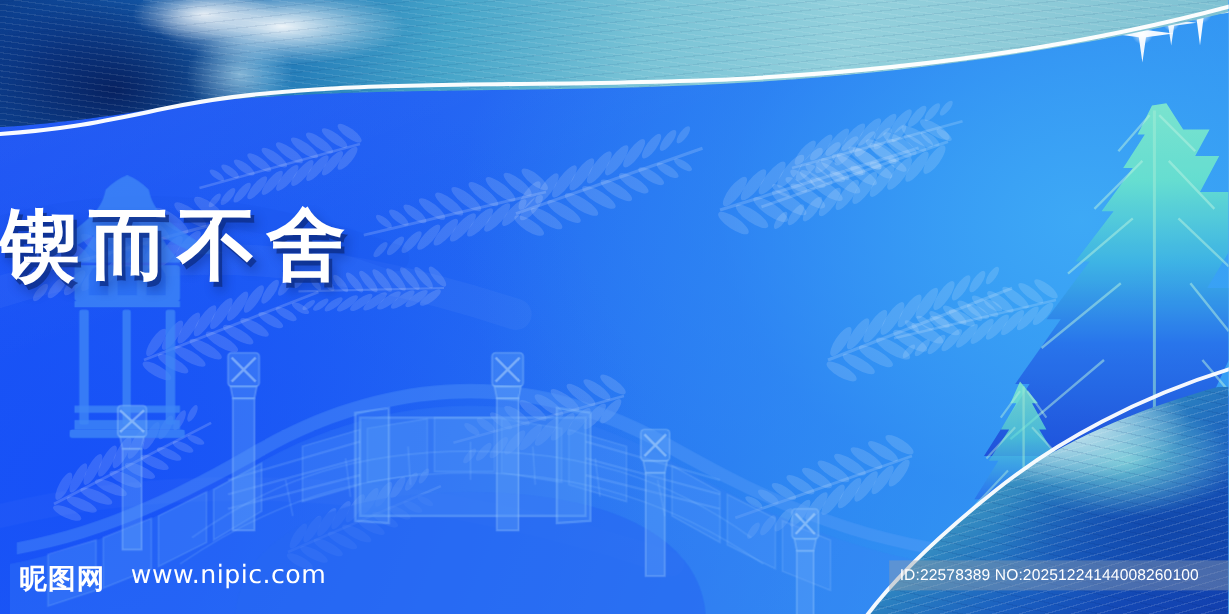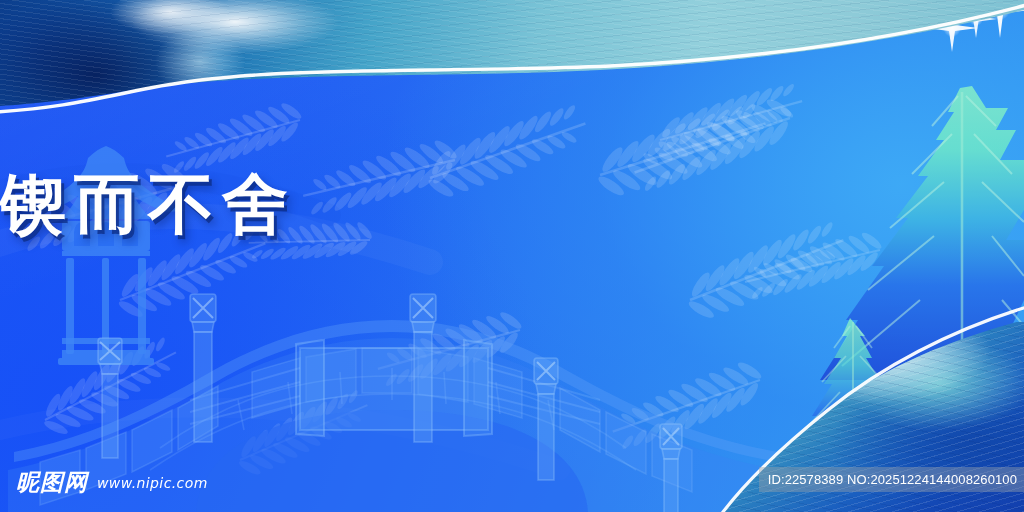--- a/index.html
+++ b/index.html
@@ -118,44 +118,43 @@
     text-shadow:
       3px 4px 0 rgba(12,44,132,0.75),
       5px 7px 9px rgba(8,32,110,0.45);
   }
 
   
   .watermark {
     position: absolute;
     left: 16px; bottom: 14px;
     display: flex;
-    align-items: center;
-    gap: 9px;
+    align-items: flex-start;
+    gap: 21px;
     z-index: 50;
-    font-style: italic;
   }
   .wm-cn {
     font-family: "DejaVu Sans", "Liberation Sans", sans-serif;
     font-size: 23px;
     font-weight: 700;
     color: #ffffff;
     letter-spacing: 1px;
   }
   .wm-url {
     font-family: "DejaVu Sans", "Liberation Sans", sans-serif;
-    font-size: 14px;
+    font-size: 21px;
     font-weight: 400;
     color: #ffffff;
     letter-spacing: 0.4px;
   }
 
   .idbar {
     position: absolute;
     right: 0; bottom: 20px;
-    padding: 3px 7px 4px 9px;
+    padding: 3px 25px 4px 9px;
     background: rgba(150,160,170,0.42);
     z-index: 50;
   }
   .idbar span {
     font-family: "Liberation Sans", "DejaVu Sans", sans-serif;
     font-size: 13px;
     color: #ffffff;
     letter-spacing: 0.1px;
     white-space: nowrap;
   }

